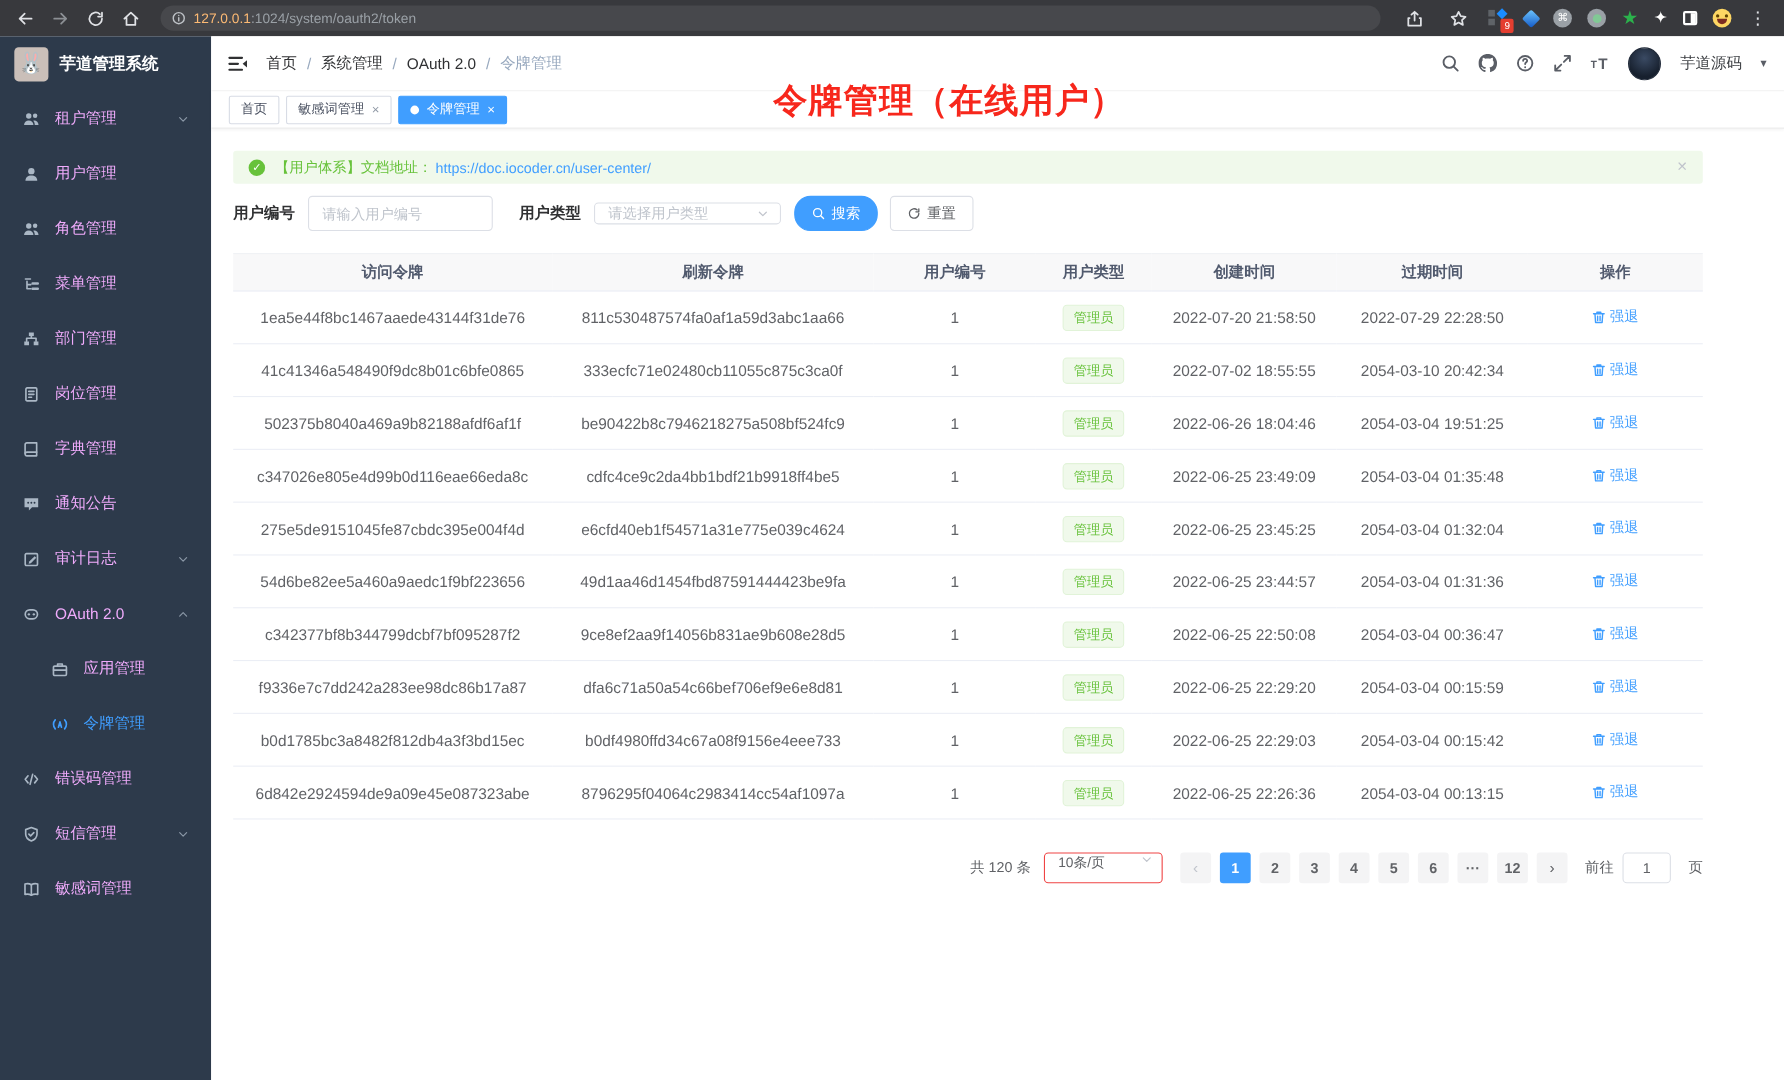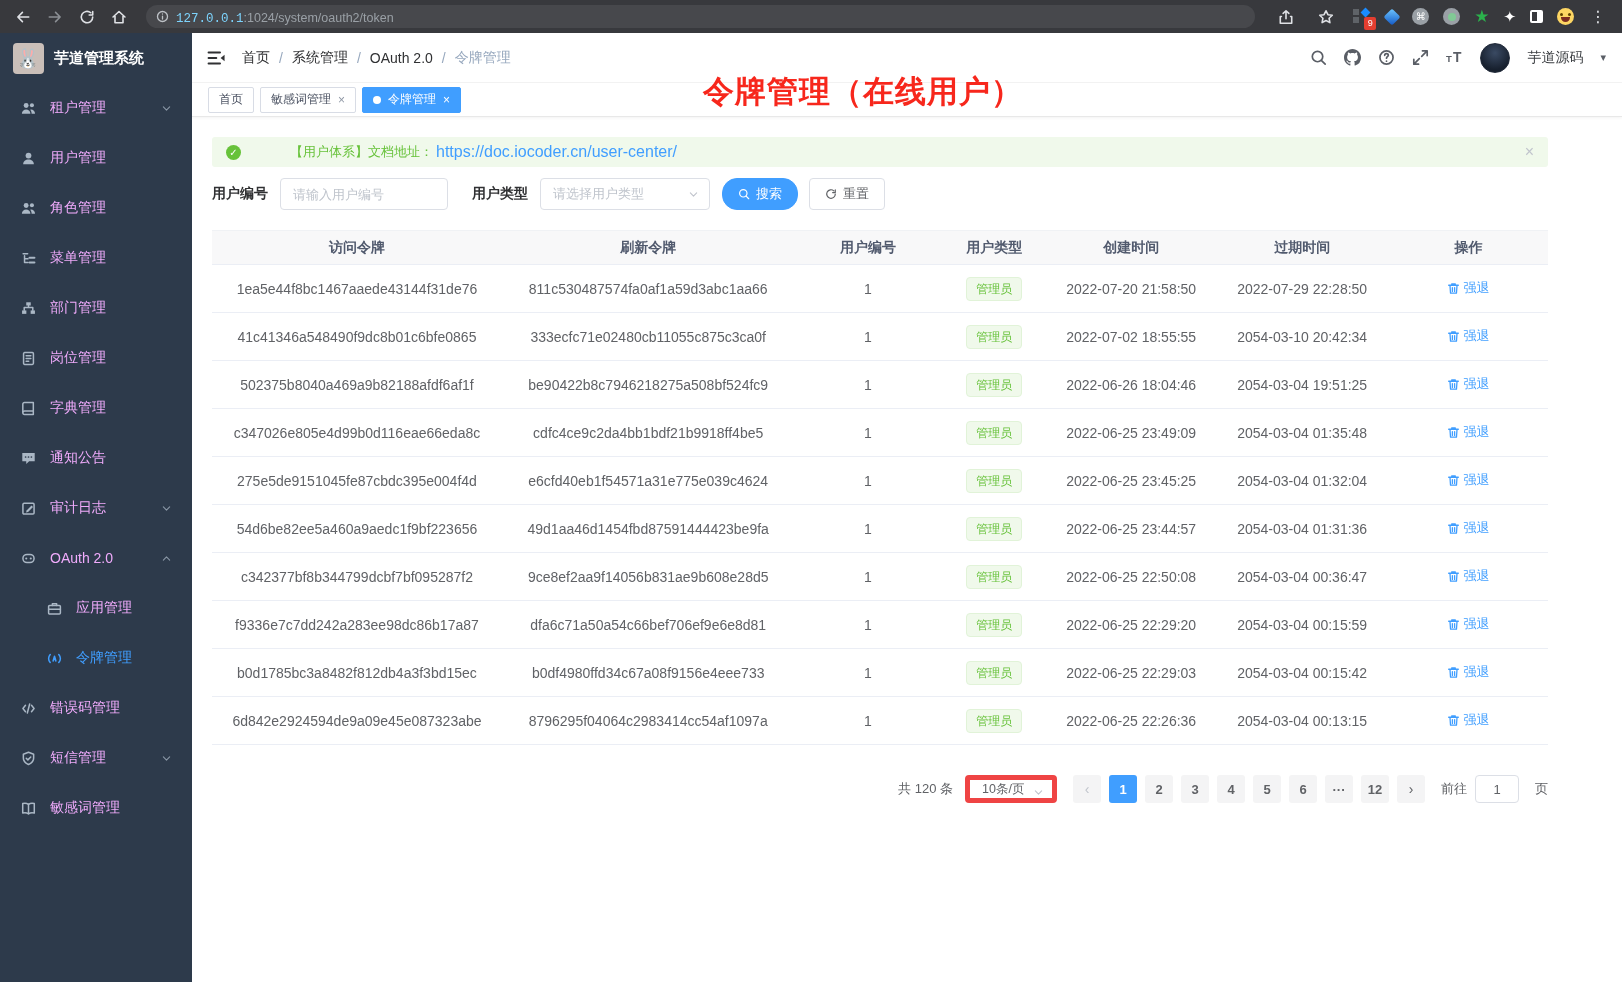--- a/index.html
+++ b/index.html
@@ -7,21 +7,21 @@
 body { background:#fff; font-family:"Liberation Sans","DejaVu Sans",sans-serif; }
 svg { display:block; }
 
 
 .browser-bar { height:33px; background:#38393d; display:flex; align-items:center; padding:0 10px; gap:6px; }
 .bicon { color:#dfe1e5; width:26px; height:26px; display:flex; align-items:center; justify-content:center; flex:0 0 auto; cursor:pointer; }
 .bicon svg { width:16px; height:16px; }
 .bicon.dim { color:#8b8f94; }
 .url-pill { flex:1; height:23px; background:#47484c; border-radius:12px; display:flex; align-items:center; padding:0 10px; gap:7px; margin:0 8px; cursor:text; }
 .url-pill .pill-icon { color:#bdc1c6; } .url-pill .pill-icon svg { width:13px; height:13px; }
-.url-host { color:#7dd3fc; font-size:12.5px;font-family:Liberation Mono, monospace; }
+.url-host { color:#fdba74; font-size:12.5px; }
 .url-path { color:#9aa0a6; font-size:12.5px; }
 .browser-actions { display:flex; align-items:center; gap:14px; padding:0 4px; }
 .ext-multi { position:relative; width:19px; height:18px; cursor:pointer; }
 .ext-multi .sq1 { position:absolute; left:0; top:1px; width:6px; height:6px; background:#5f6368; }
 .ext-multi .sq2 { position:absolute; left:0; top:9px; width:6px; height:6px; background:#5f6368; }
 .ext-multi .dia { position:absolute; left:9px; top:1px; width:7px; height:7px; background:#1a8cff; transform:rotate(45deg); }
 .ext-badge { position:absolute; right:-4px; bottom:-4px; background:#e43e30; color:#fff; font-size:9px; min-width:12px; height:13px; border-radius:2px; display:flex; align-items:center; justify-content:center; padding:0 1px; }
 .ext-gem { width:12px; height:12px; background:linear-gradient(135deg,#6ec6ff,#1258c6); transform:rotate(45deg); border-radius:2px; cursor:pointer; }
 .ext-circle { width:17px; height:17px; border-radius:50%; background:#9aa0a6; color:#fff; display:flex; align-items:center; justify-content:center; font-size:10px; cursor:pointer; }
 .ext-circle .inner { width:8px; height:8px; border-radius:50%; background:#81c995; }
@@ -71,46 +71,46 @@
 .tab.active { background:#409eff; border-color:#409eff; color:#fff; }
 .tab.active .tab-close { color:#fff; }
 .tab-dot { width:8px; height:8px; border-radius:50%; background:#fff; }
 
 .annotation { position:absolute; left:511px; top:38px; z-index:30; color:#f7271c; font-size:31px; font-weight:600; letter-spacing:1px; white-space:nowrap; }
 
 
 .content { padding:20px 74px 0 20px; }
 .alert { height:30px; background:#f0f9eb; border-radius:3px; display:flex; align-items:center; padding:0 14px; position:relative; }
 .check-icon { width:15px; height:15px; border-radius:50%; background:#67c23a; color:#fff; font-size:10px; display:flex; align-items:center; justify-content:center; margin-right:9px; flex:0 0 auto; }
-.alert-text { color:#67c23a; font-size:13px;margin-left:40px; }
-.alert-link { color:#409eff; font-size:16px; text-decoration:none; margin-left:3px; cursor:pointer; }
+.alert-text { color:#67c23a; font-size:13px; }
+.alert-link { color:#409eff; font-size:13px; text-decoration:none; margin-left:3px; cursor:pointer; }
 .alert-close { position:absolute; right:14px; color:#c0c4cc; font-size:16px; cursor:pointer; line-height:1; }
 
 .filters { display:flex; align-items:center; margin-top:11px; }
 .f-label { font-size:14px; font-weight:700; color:#303133; margin-right:12px; white-space:nowrap; }
 .f-input { width:168px; height:32px; border:1px solid #dcdfe6; border-radius:4px; padding:0 12px; font-size:13px; color:#606266; outline:none; margin-right:24px; font-family:inherit; }
 .f-input::placeholder { color:#bfc4cc; }
-.f-select { width:170px; height:32px; border:1px solid #dcdfe6; border-radius:4px; display:flex; align-items:center; padding:0 10px 0 12px; margin-right:12px; cursor:pointer; background:#fff; }
+.f-select { width:170px; height:20px; border:1px solid #dcdfe6; border-radius:4px; display:flex; align-items:center; padding:0 10px 0 12px; margin-right:12px; cursor:pointer; background:#fff; }
 .f-select .ph { color:#bfc4cc; font-size:13px; flex:1; }
 .select-arrow { color:#c0c4cc; display:flex; }
 .select-arrow svg { width:11px; height:11px; }
 .btn { height:32px; display:inline-flex; align-items:center; gap:6px; padding:0 15px; border:1px solid #dcdfe6; border-radius:4px; background:#fff; color:#606266; font-size:13px; cursor:pointer; font-family:inherit; white-space:nowrap; }
 .btn svg { width:12px; height:12px; }
 .btn.primary { background:#409eff; border-color:#409eff; color:#fff; margin-right:11px;border-radius:15px; }
 
 .table { width:100%; border-collapse:collapse; margin-top:20px; table-layout:fixed; }
 .table th { height:34px; background:#f8f8f9; color:#515a6e; font-size:14px; font-weight:700; text-align:center; border-top:1px solid #f0f2f5; border-bottom:1px solid #ebeef5; }
 .table td { height:48px; text-align:center; font-size:14px; color:#606266; border-bottom:1px solid #ebeef5; white-space:nowrap; overflow:hidden; }
 .badge { display:inline-block; padding:0 9px; height:24px; line-height:22px; background:#f0f9eb; border:1px solid #e1f3d8; border-radius:4px; color:#67c23a; font-size:12px; }
 .action-link { color:#409eff; font-size:13px; display:inline-flex; align-items:center; gap:3px; cursor:pointer; }
 .action-link svg { width:13px; height:13px; }
 
 .pagination { display:flex; align-items:center; justify-content:flex-end; margin-top:30px; font-size:13px; color:#606266; gap:8px; }
 .pg-total { margin-right:4px; white-space:nowrap; }
-.pg-size { width:92px; height:28px; border:5px solid #ef4444; border-radius:4px; display:flex; align-items:flex-end; padding:0 8px 0 12px; margin-right:8px; cursor:pointer; background:#fff; }
+.pg-size { width:108px; height:28px; border:1px solid #ef4444; border-radius:4px; display:flex; align-items:flex-start; padding:0 8px 0 12px; margin-right:8px; cursor:pointer; background:#fff; }
 .pg-size .val { flex:1; font-size:12.5px; color:#606266; }
 .page-btn { min-width:28px; height:28px; border:none; background:#f4f4f5; color:#606266; border-radius:3px; font-size:13px; font-weight:700; display:inline-flex; align-items:center; justify-content:center; cursor:pointer; font-family:inherit; }
 .page-btn.nav { font-size:14px; font-weight:400; }
 .page-btn.nav.disabled { color:#c0c4cc; }
 .page-btn.active { background:#409eff; color:#fff; }
 #pages { display:inline-flex; gap:8px; }
 .goto-label { margin-left:8px; white-space:nowrap; }
 .goto-input { width:44px; height:28px; border:1px solid #dcdfe6; border-radius:4px; text-align:center; font-size:13px; color:#606266; outline:none; font-family:inherit; }
 </style>
 </head>

